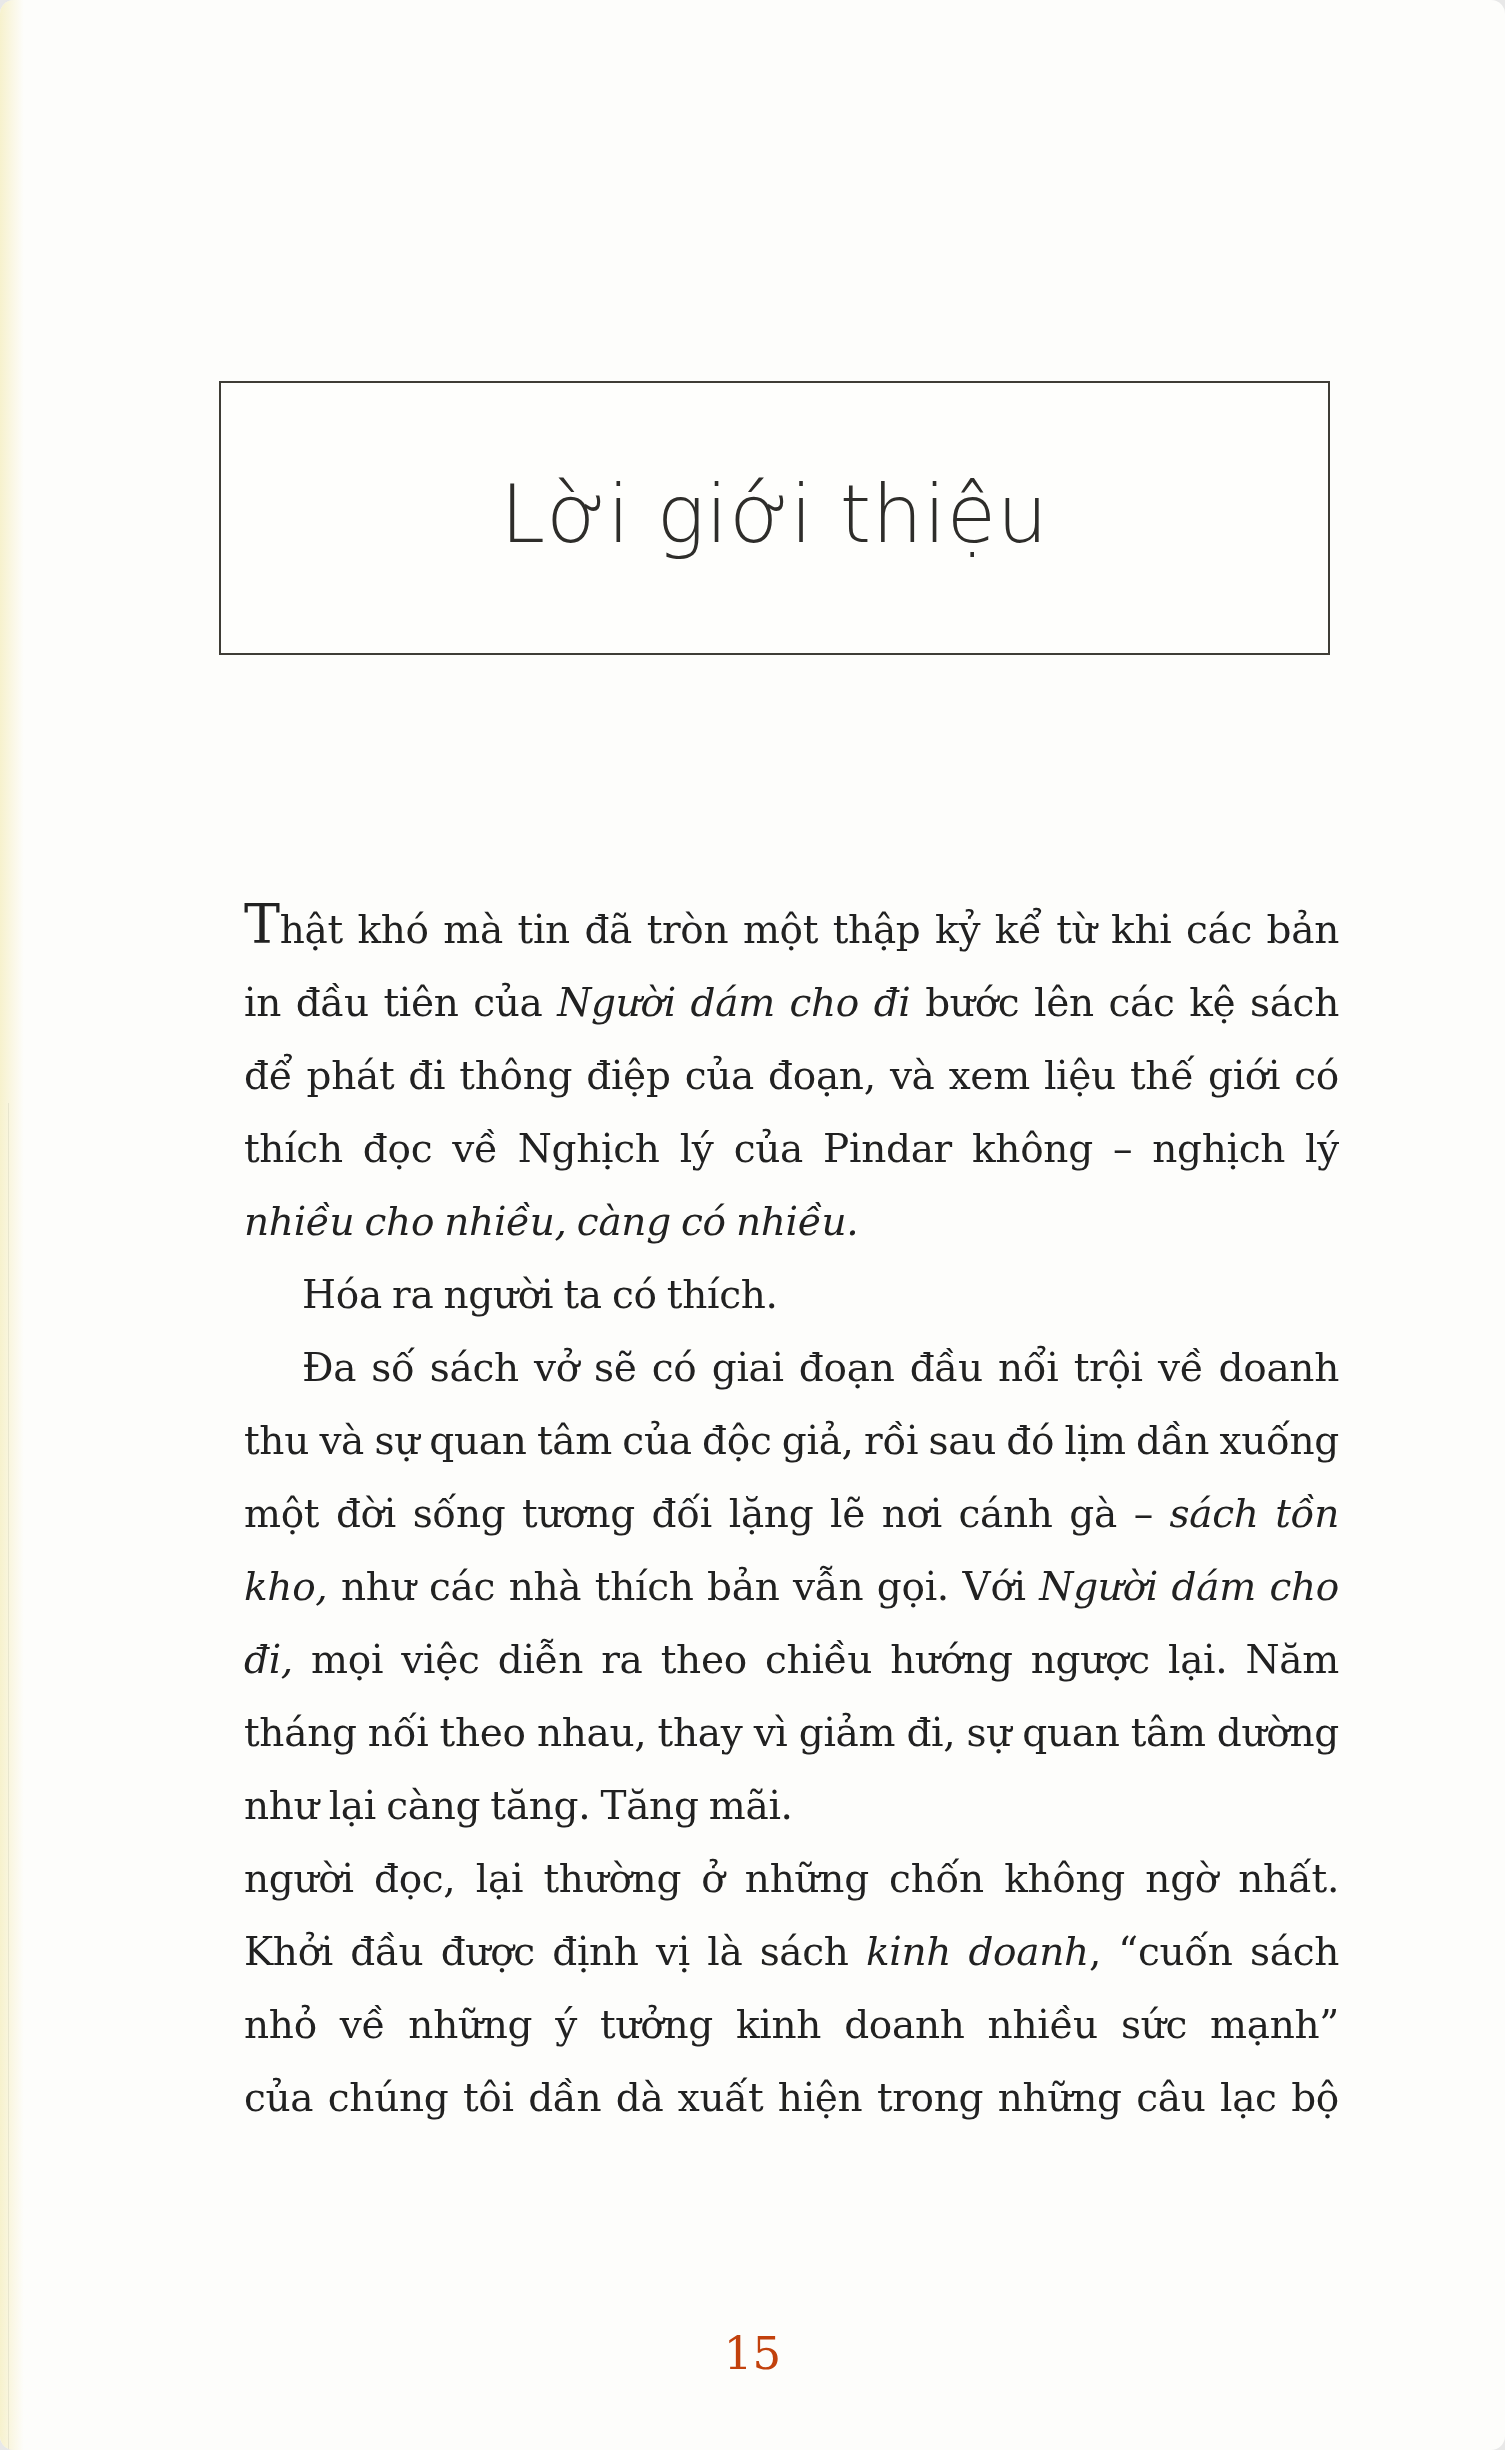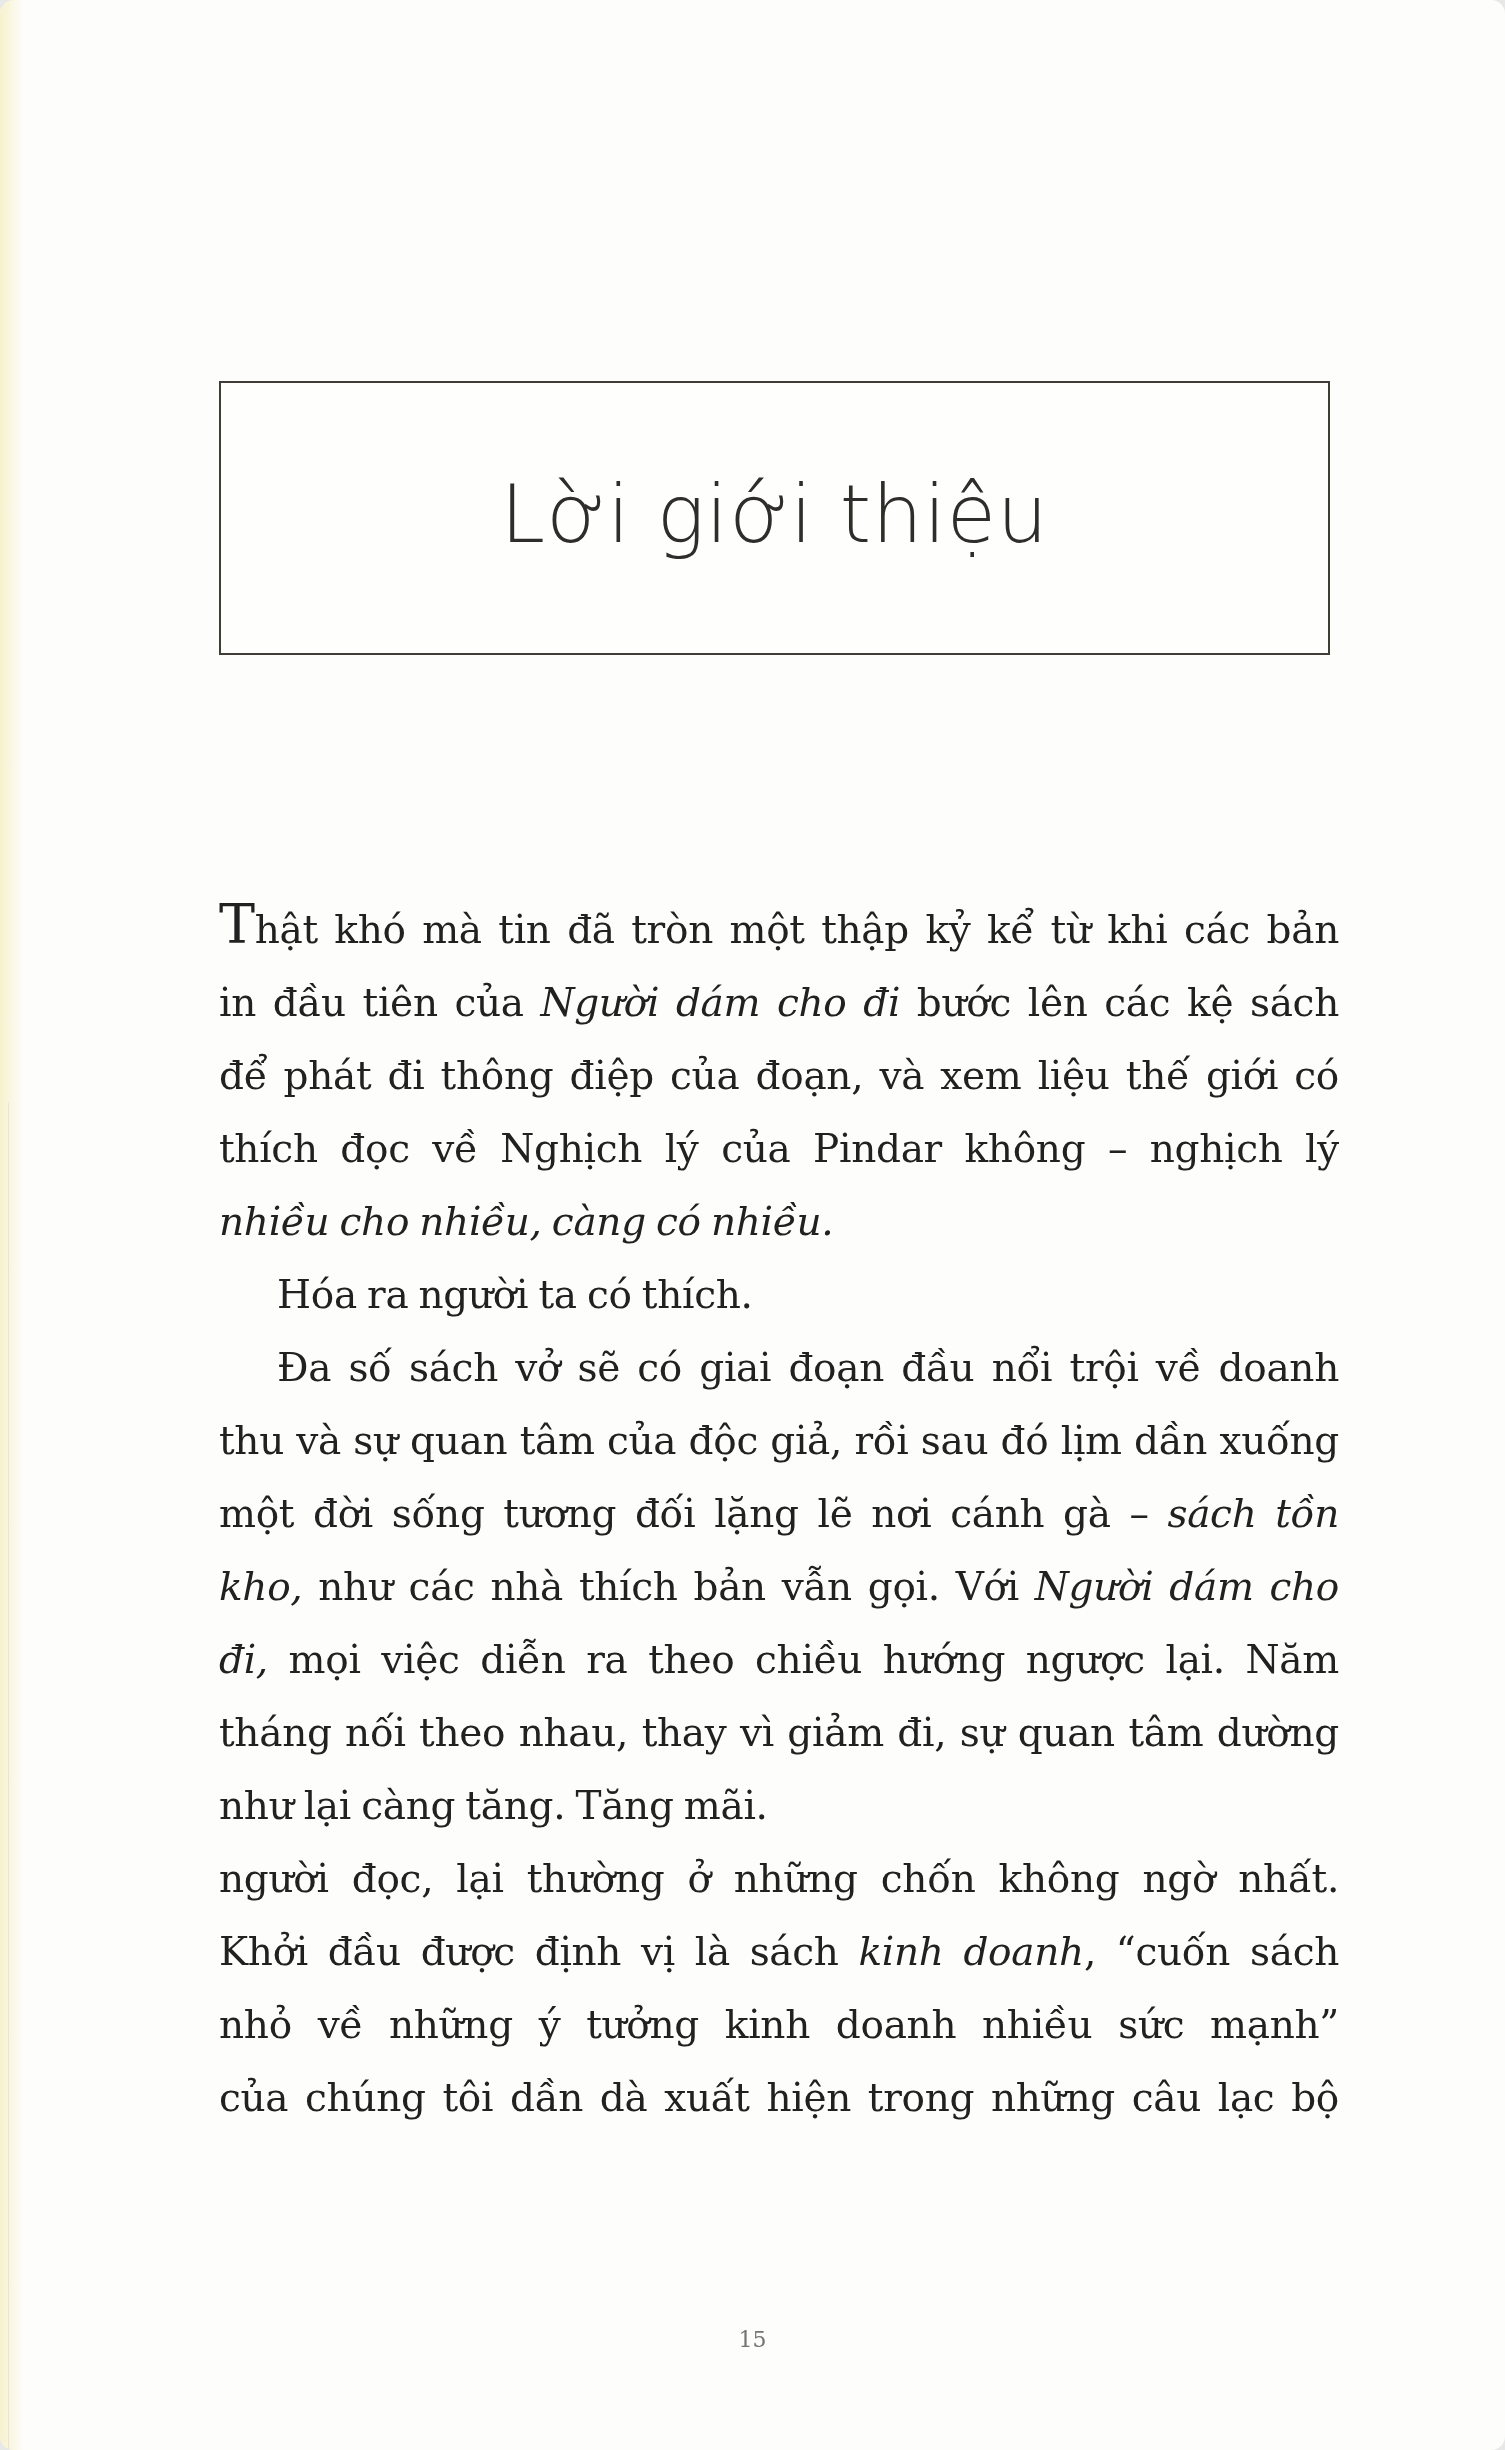--- a/index.html
+++ b/index.html
@@ -65,20 +65,21 @@
   }
   .line {
     height: 73px;
     line-height: 73px;
     font-size: 39px;
     letter-spacing: -0.3px;
     word-spacing: -1.9px;
     overflow: hidden;
     text-align: left;
     white-space: nowrap;
+    margin-left: 25px;
   }
   .line.full {
     text-align: justify;
     text-align-last: justify;
     white-space: normal;
   }
   .line.indent {
     text-indent: 58px;
   }
   .em { font-style: italic; }
@@ -86,22 +87,22 @@
     font-size: 54px;
     line-height: 0;
   }
 
   .page-number {
     position: absolute;
     left: 0;
     top: 2327px;
     width: 1505px;
     text-align: center;
-    font-size: 22px;
-    color: #737373;
+    font-size: 45px;
+    color: #c2410c;
   }
 </style>
 </head>
 <body>
 
 <div id="page">
 
   <div class="title-box">
     <div class="title">Lời giới thiệu</div>
   </div>

